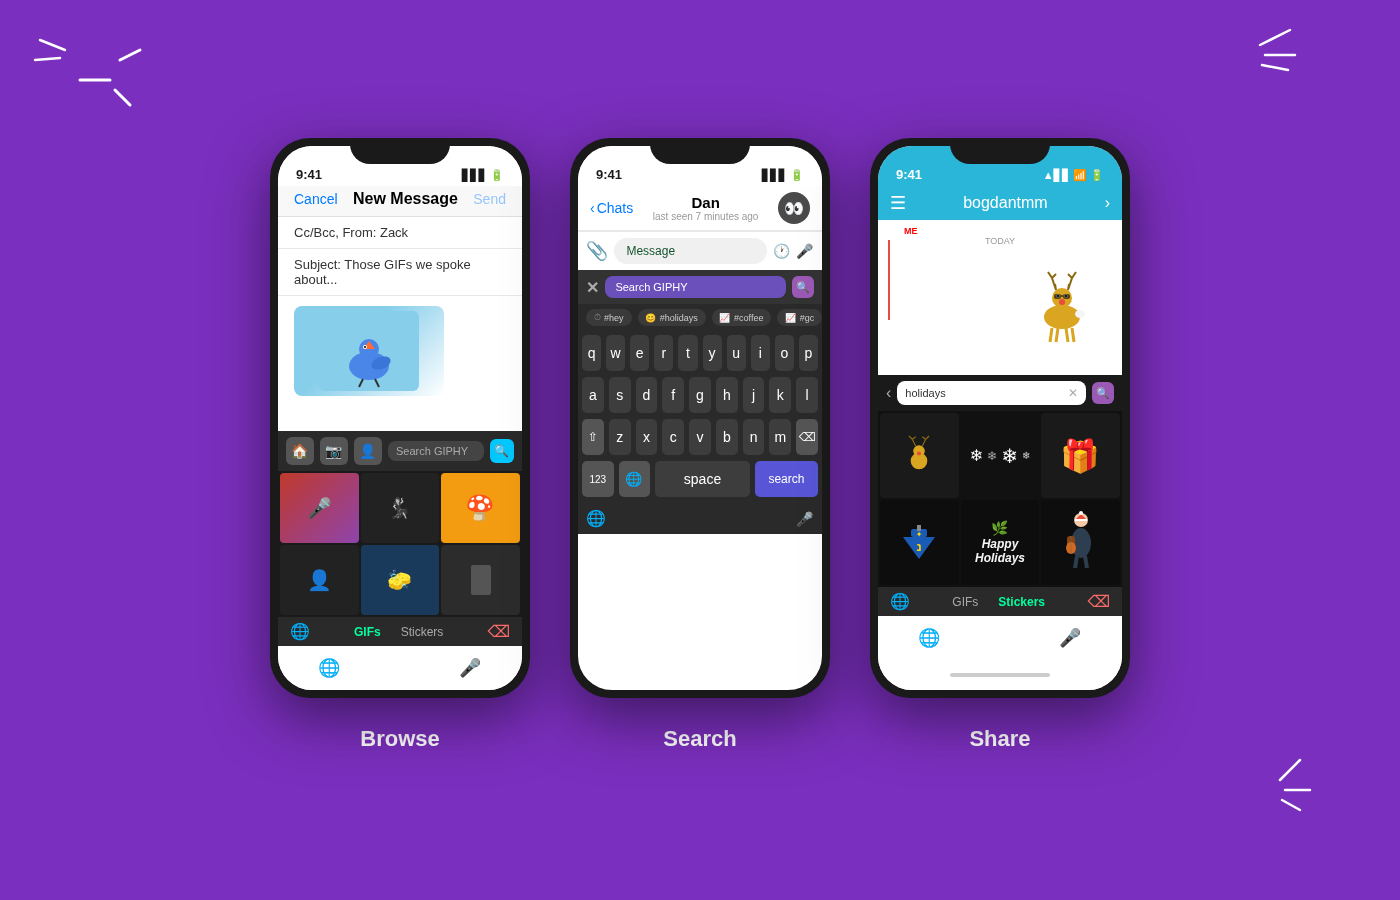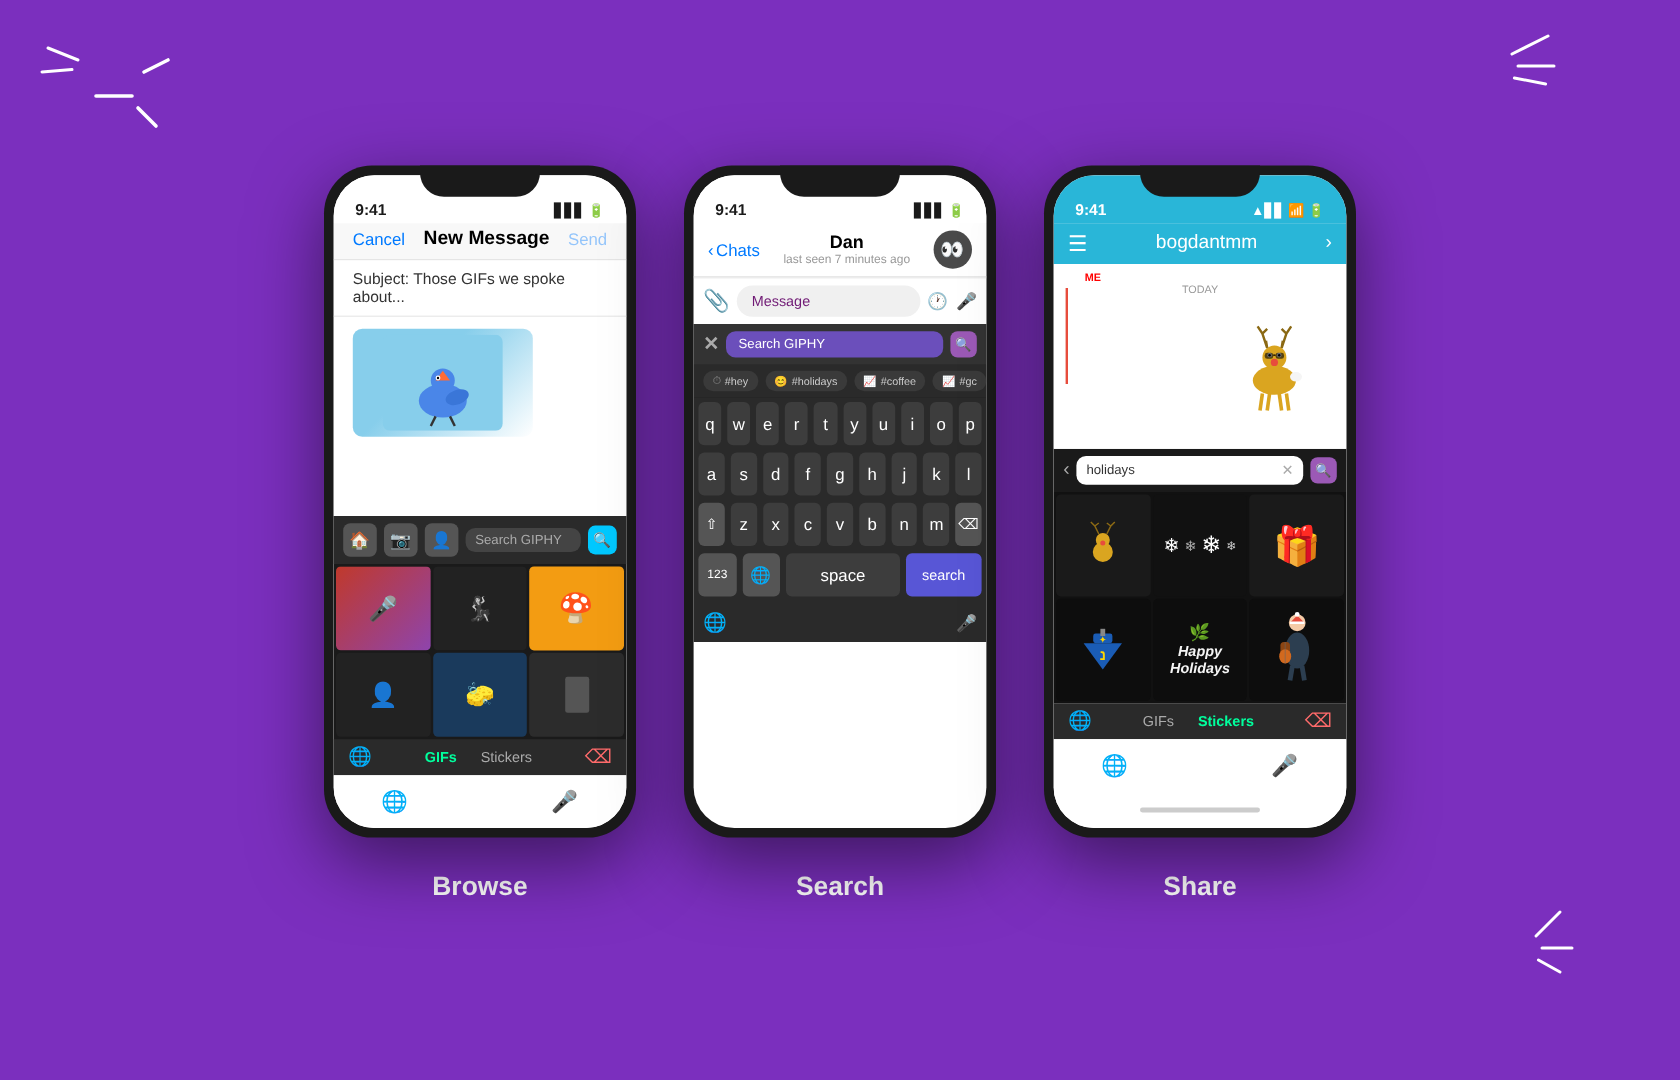--- a/index.html
+++ b/index.html
@@ -299,21 +299,21 @@
       gap: 6px;
       flex-shrink: 0;
     }
     .tg-attach { color: #888; font-size: 18px; }
     .tg-input-box {
       flex: 1;
       background: #f0f0f0;
       border-radius: 20px;
       padding: 6px 12px;
       font-size: 12px;
-      color: #701a75;
+      color: #14532d;
     }
     .tg-clock { color: #888; font-size: 14px; }
     .tg-mic { color: #888; font-size: 14px; }
 
     
     .giphy-kb-2 {
       background: #1a1a1a;
       flex-shrink: 0;
     }
     .giphy-kb-2-top {
@@ -607,20 +607,21 @@
           </div>
         </div>
 
         <div class="mail-nav">
           <span class="mail-nav-cancel">Cancel</span>
           <span class="mail-nav-title">New Message</span>
           <span class="mail-nav-send">Send</span>
         </div>
 
         <div class="mail-body">
+          <div class="mail-field">Cc/Bcc, From:  Zack</div>
           <div class="mail-field">Subject:  Those GIFs we spoke about...</div>
 
           <div class="mail-gif-preview">
             <svg class="bird-svg" viewBox="0 0 100 80">
               <rect width="100" height="80" fill="#87CEEB" rx="6"></rect>
 
               <ellipse cx="50" cy="55" rx="20" ry="14" fill="#4a86e8"></ellipse>
               <circle cx="50" cy="38" r="10" fill="#4a86e8"></circle>
               <polygon points="50,30 44,38 56,38" fill="#ff6b35"></polygon>
               <circle cx="46" cy="36" r="2" fill="white"></circle>

